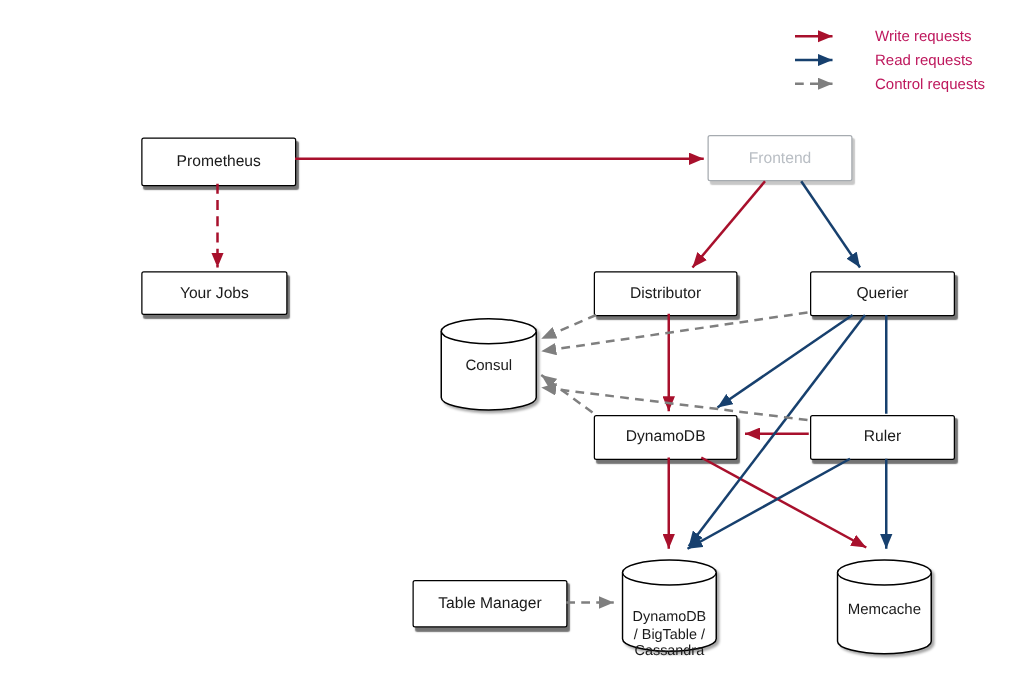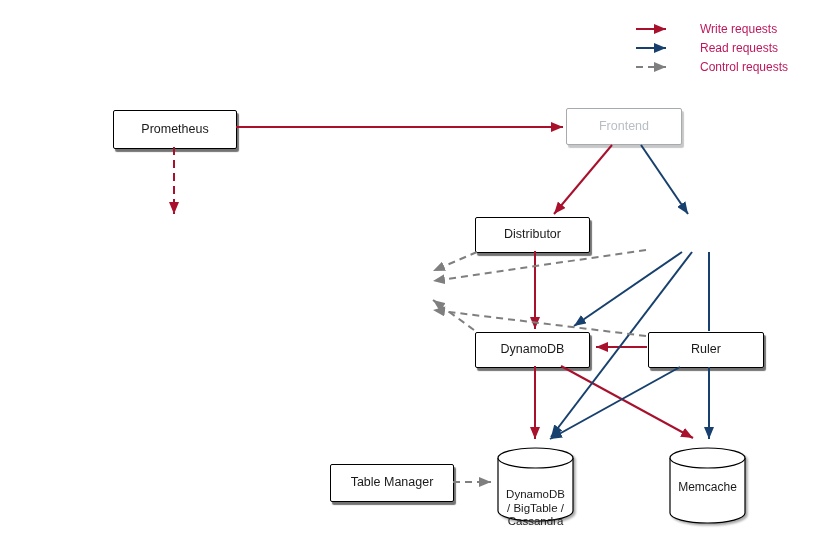--- a/index.html
+++ b/index.html
@@ -67,42 +67,55 @@
     </svg>
 
   <span class="legend-label" style="left:688px;top:22px;">Write requests</span>
   <span class="legend-label" style="left:688px;top:41px;">Read requests</span>
   <span class="legend-label" style="left:688px;top:60px;">Control requests</span>
 
   <div class="node" style="left:113px;top:110px;width:122px;height:37px;">
     <span>Prometheus</span>
   </div>
 
+  <div class="node stacked" style="left:113px;top:217px;width:115px;height:33px;">
+    <span>Your Jobs</span>
+  </div>
 
   <div class="node stacked" style="left:475px;top:217px;width:113px;height:34px;">
     <span>Distributor</span>
   </div>
 
   <div class="node stacked faded" style="left:566px;top:108px;width:114px;height:35px;">
     <span>Frontend</span>
   </div>
 
+  <div class="node stacked" style="left:648px;top:217px;width:114px;height:34px;">
+    <span>Querier</span>
+  </div>
 
   <div class="node stacked" style="left:475px;top:332px;width:113px;height:34px;">
     <span>DynamoDB</span>
   </div>
 
   <div class="node stacked" style="left:648px;top:332px;width:114px;height:34px;">
     <span>Ruler</span>
   </div>
 
   <div class="node" style="left:330px;top:464px;width:122px;height:36px;">
     <span>Table Manager</span>
   </div>
 
+  <div class="cyl" style="left:352px;top:254px;width:78px;height:76px;">
+    <svg width="78" height="76" viewBox="0 0 78 76">
+      <path d="M1,11 L1,64 A38,10 0 0 0 77,64 L77,11" fill="#ffffff" stroke="#000000" stroke-width="1.2"></path>
+      <ellipse cx="39" cy="11" rx="38" ry="10" fill="#ffffff" stroke="#000000" stroke-width="1.2"></ellipse>
+    </svg>
+    <div class="cyl-label" style="top:31px;">Consul</div>
+  </div>
 
   <div class="cyl" style="left:497px;top:447px;width:77px;height:76px;">
     <svg width="77" height="76" viewBox="0 0 77 76">
       <path d="M1,11 L1,64 A37.5,10 0 0 0 76,64 L76,11" fill="#ffffff" stroke="#000000" stroke-width="1.2"></path>
       <ellipse cx="38.5" cy="11" rx="37.5" ry="10" fill="#ffffff" stroke="#000000" stroke-width="1.2"></ellipse>
     </svg>
     <div class="cyl-label three" style="top:17px;margin-top:24px;">
       <div>DynamoDB</div>
       <div>/ BigTable /</div>
       <div>Cassandra</div>

